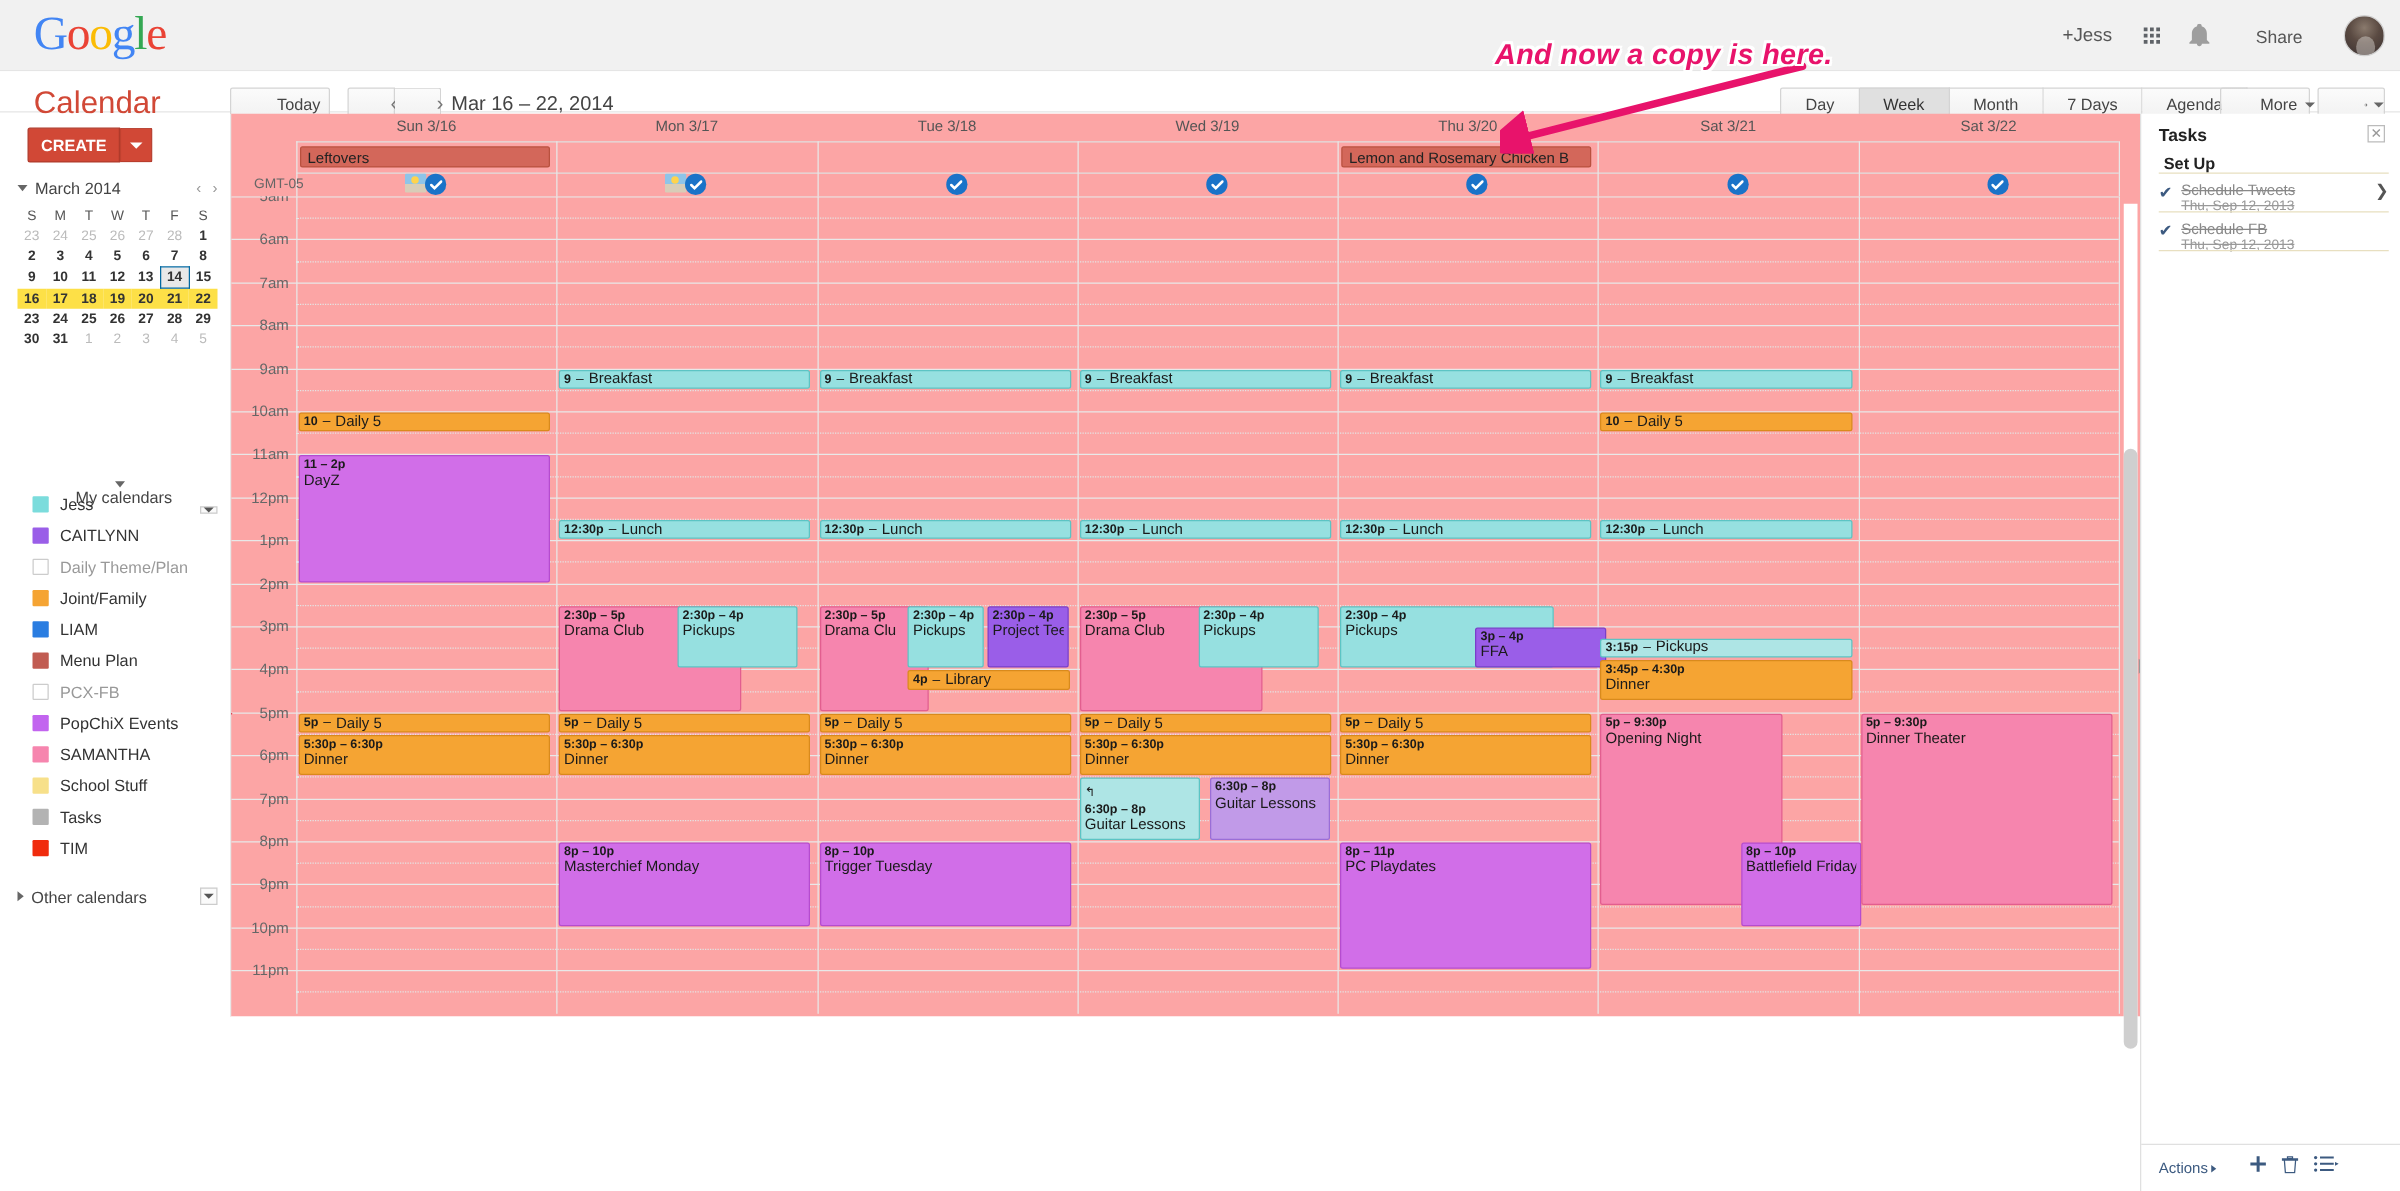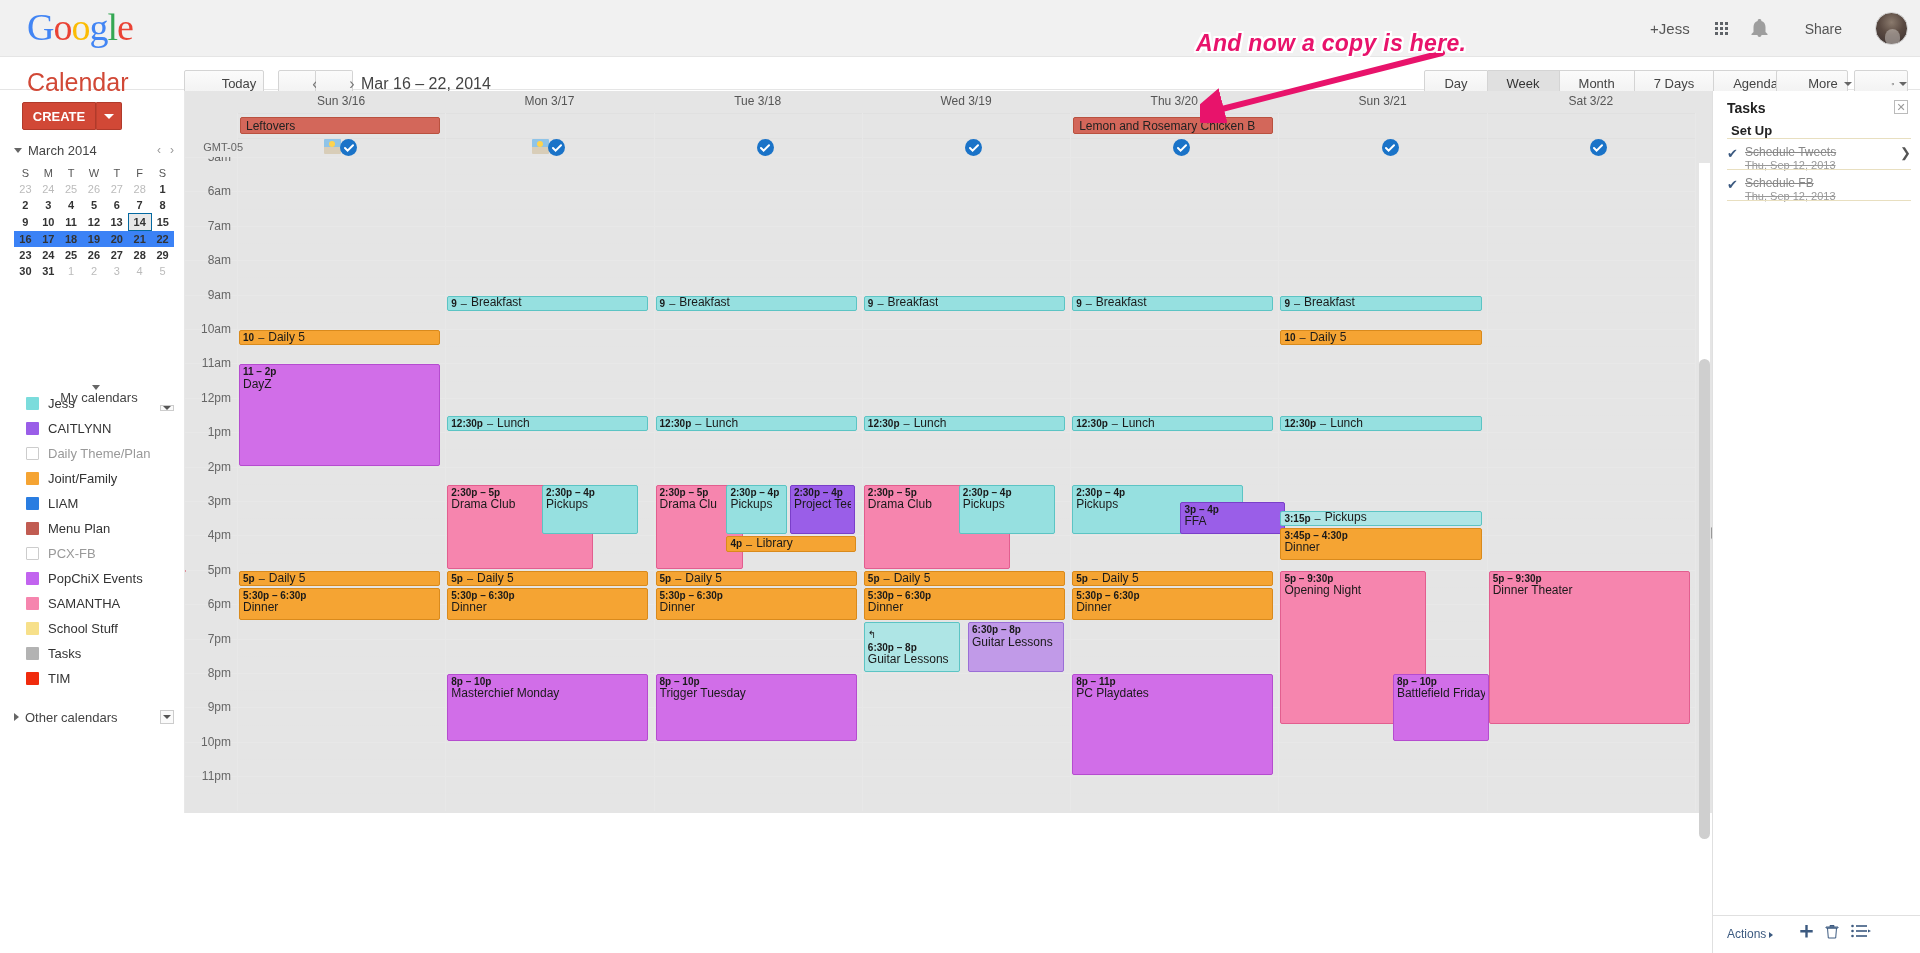--- a/index.html
+++ b/index.html
@@ -129,40 +129,40 @@
 
   #mini-cal { position:absolute; left:14px; top:48px; width:160px; }
   #mini-head { display:flex; align-items:center; font-size:13px; color:#444; height:22px; }
   #mini-head .tri { width:0;height:0;border-left:4px solid transparent;border-right:4px solid transparent;border-top:5px solid #666; margin-right:6px;}
   #mini-head .mtitle { font-weight:400; }
   #mini-head .mnav { margin-left:auto; display:flex; gap:9px; color:#999; font-size:12px; cursor:pointer;}
   table.mini { border-collapse:collapse; margin-top:4px; width:160px; }
   table.mini th { font-size:11px; font-weight:400; color:#555; padding:2px 0; width:22.8px; text-align:center;}
   table.mini td { font-size:11px; color:#333; padding:2px 0; text-align:center; cursor:pointer; font-weight:bold;}
   table.mini td.other { color:#bbb; font-weight:normal; }
-  table.mini tr.selweek td { background:#3b82f6; }
+  table.mini tr.selweek td { background:#fde047; }
   table.mini td.today { border:1px solid #0369a1; background:#e8e8e8; }
 
   .sec-head { display:flex; align-items:center; font-size:13px; color:#444; padding-left:14px; height:22px; }
   .sec-head .tri { width:0;height:0;border-left:4px solid transparent;border-right:4px solid transparent;border-top:5px solid #666; margin-right:6px;}
   .sec-head .tri.right { border-top:4px solid transparent;border-bottom:4px solid transparent;border-left:5px solid #666; border-right:none;}
   .sec-head .dropbox {
     margin-left:auto; margin-right:10px; width:14px;height:14px;border:1px solid #ccc;background:#fafafa;
     display:flex;align-items:center;justify-content:center;cursor:pointer;
   }
   .sec-head .dropbox .caret-dn { border-top-color:#555; }
 
   .cal-item { display:flex; align-items:center; height:25px; padding-left:26px; cursor:pointer; }
   .cal-swatch { width:13px;height:13px; margin-right:9px; border-radius:1px; flex:none;}
   .cal-swatch.empty { background:#fff !important; border:1px solid #ccc; }
   .cal-label { font-size:13px; color:#333; }
   .cal-label.muted { color:#999; }
 
   
-  #grid-area { position:absolute; left:184px; top:91px; width:1528px; height:722px; background:#e5e5e5; border-left:1px solid #e8e8e8;}
+  #grid-area { position:absolute; left:184px; top:91px; width:1528px; height:722px; background:#fca5a5; border-left:1px solid #e8e8e8;}
   #daynames { position:absolute; left:0; top:0; width:1528px; height:22px; }
   .dayname { position:absolute; top:3px; font-size:12px; color:#555; text-align:center; }
 
   #allday { position:absolute; left:0; top:22px; width:1528px; height:44px; }
   .col-line { position:absolute; top:0; width:1px; background:#e8e8e8; }
 
   #tzlabel { position:absolute; left:0px; top:50px; width:58px; text-align:right; font-size:11px; color:#666; }
 
   #scroll-body { position:absolute; left:0; top:66px; width:1528px; height:796px; overflow:hidden; }
   #timegrid { position:absolute; left:0; top:0; width:1510px; height:1700px; }
@@ -444,21 +444,21 @@
   </div>
 </div>
 
 <div id="grid-area">
   <div id="daynames">
       <div class="dayname" style="left:52px;width:208.28571428571428px;">Sun 3/16</div>
       <div class="dayname" style="left:260.2857142857143px;width:208.28571428571428px;">Mon 3/17</div>
       <div class="dayname" style="left:468.57142857142856px;width:208.28571428571428px;">Tue 3/18</div>
       <div class="dayname" style="left:676.8571428571429px;width:208.28571428571428px;">Wed 3/19</div>
       <div class="dayname" style="left:885.1428571428571px;width:208.28571428571428px;">Thu 3/20</div>
-      <div class="dayname" style="left:1093.4285714285713px;width:208.28571428571428px;">Sun 3/21</div>
+      <div class="dayname" style="left:1093.4285714285713px;width:208.28571428571428px;">Sat 3/21</div>
       <div class="dayname" style="left:1301.7142857142858px;width:208.28571428571428px;">Sat 3/22</div>
     </div>
   <div id="allday">
       <div style="position:absolute;left:52px;top:0;width:1458px;height:26px;border-top:1px solid #e0e0e0;border-bottom:1px solid #e0e0e0;"></div>
       <div class="col-line" style="left:52px;height:44px;"></div>
       <div class="col-line" style="left:260.2857142857143px;height:44px;"></div>
       <div class="col-line" style="left:468.57142857142856px;height:44px;"></div>
       <div class="col-line" style="left:676.8571428571429px;height:44px;"></div>
       <div class="col-line" style="left:885.1428571428571px;height:44px;"></div>
       <div class="col-line" style="left:1093.4285714285713px;height:44px;"></div>

